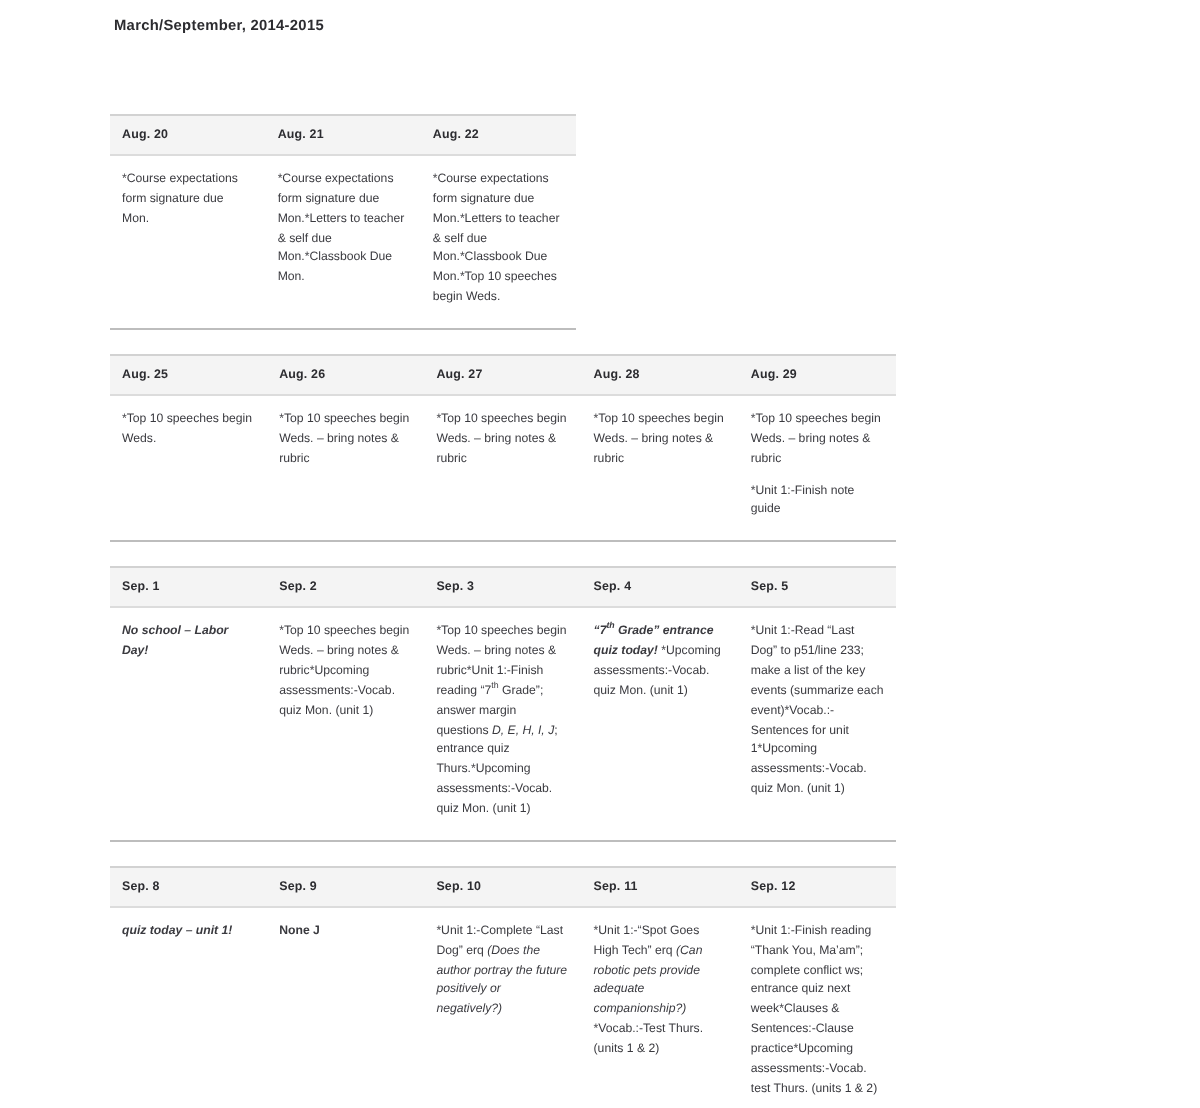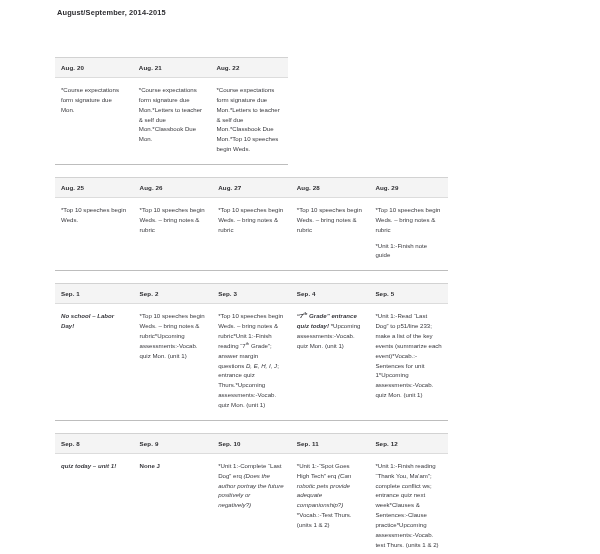--- a/index.html
+++ b/index.html
@@ -78,21 +78,21 @@
 
   .bi { font-weight: bold; font-style: italic; }
   sup { font-size: 0.72em; vertical-align: super; line-height: 0; }
   .gap { height: 12px; }
 </style>
 </head>
 <body>
 
 <div class="page">
 
-  <div class="doc-title">August/September, 2014-2015</div>
+  <div class="doc-title">March/September, 2014-2015</div>
 
   <div class="tables">
 
     <table class="cal w3">
       <thead>
         <tr>
           <th style="width:33.4%">Aug. 20</th>
           <th style="width:33.3%">Aug. 21</th>
           <th style="width:33.3%">Aug. 22</th>
         </tr>

